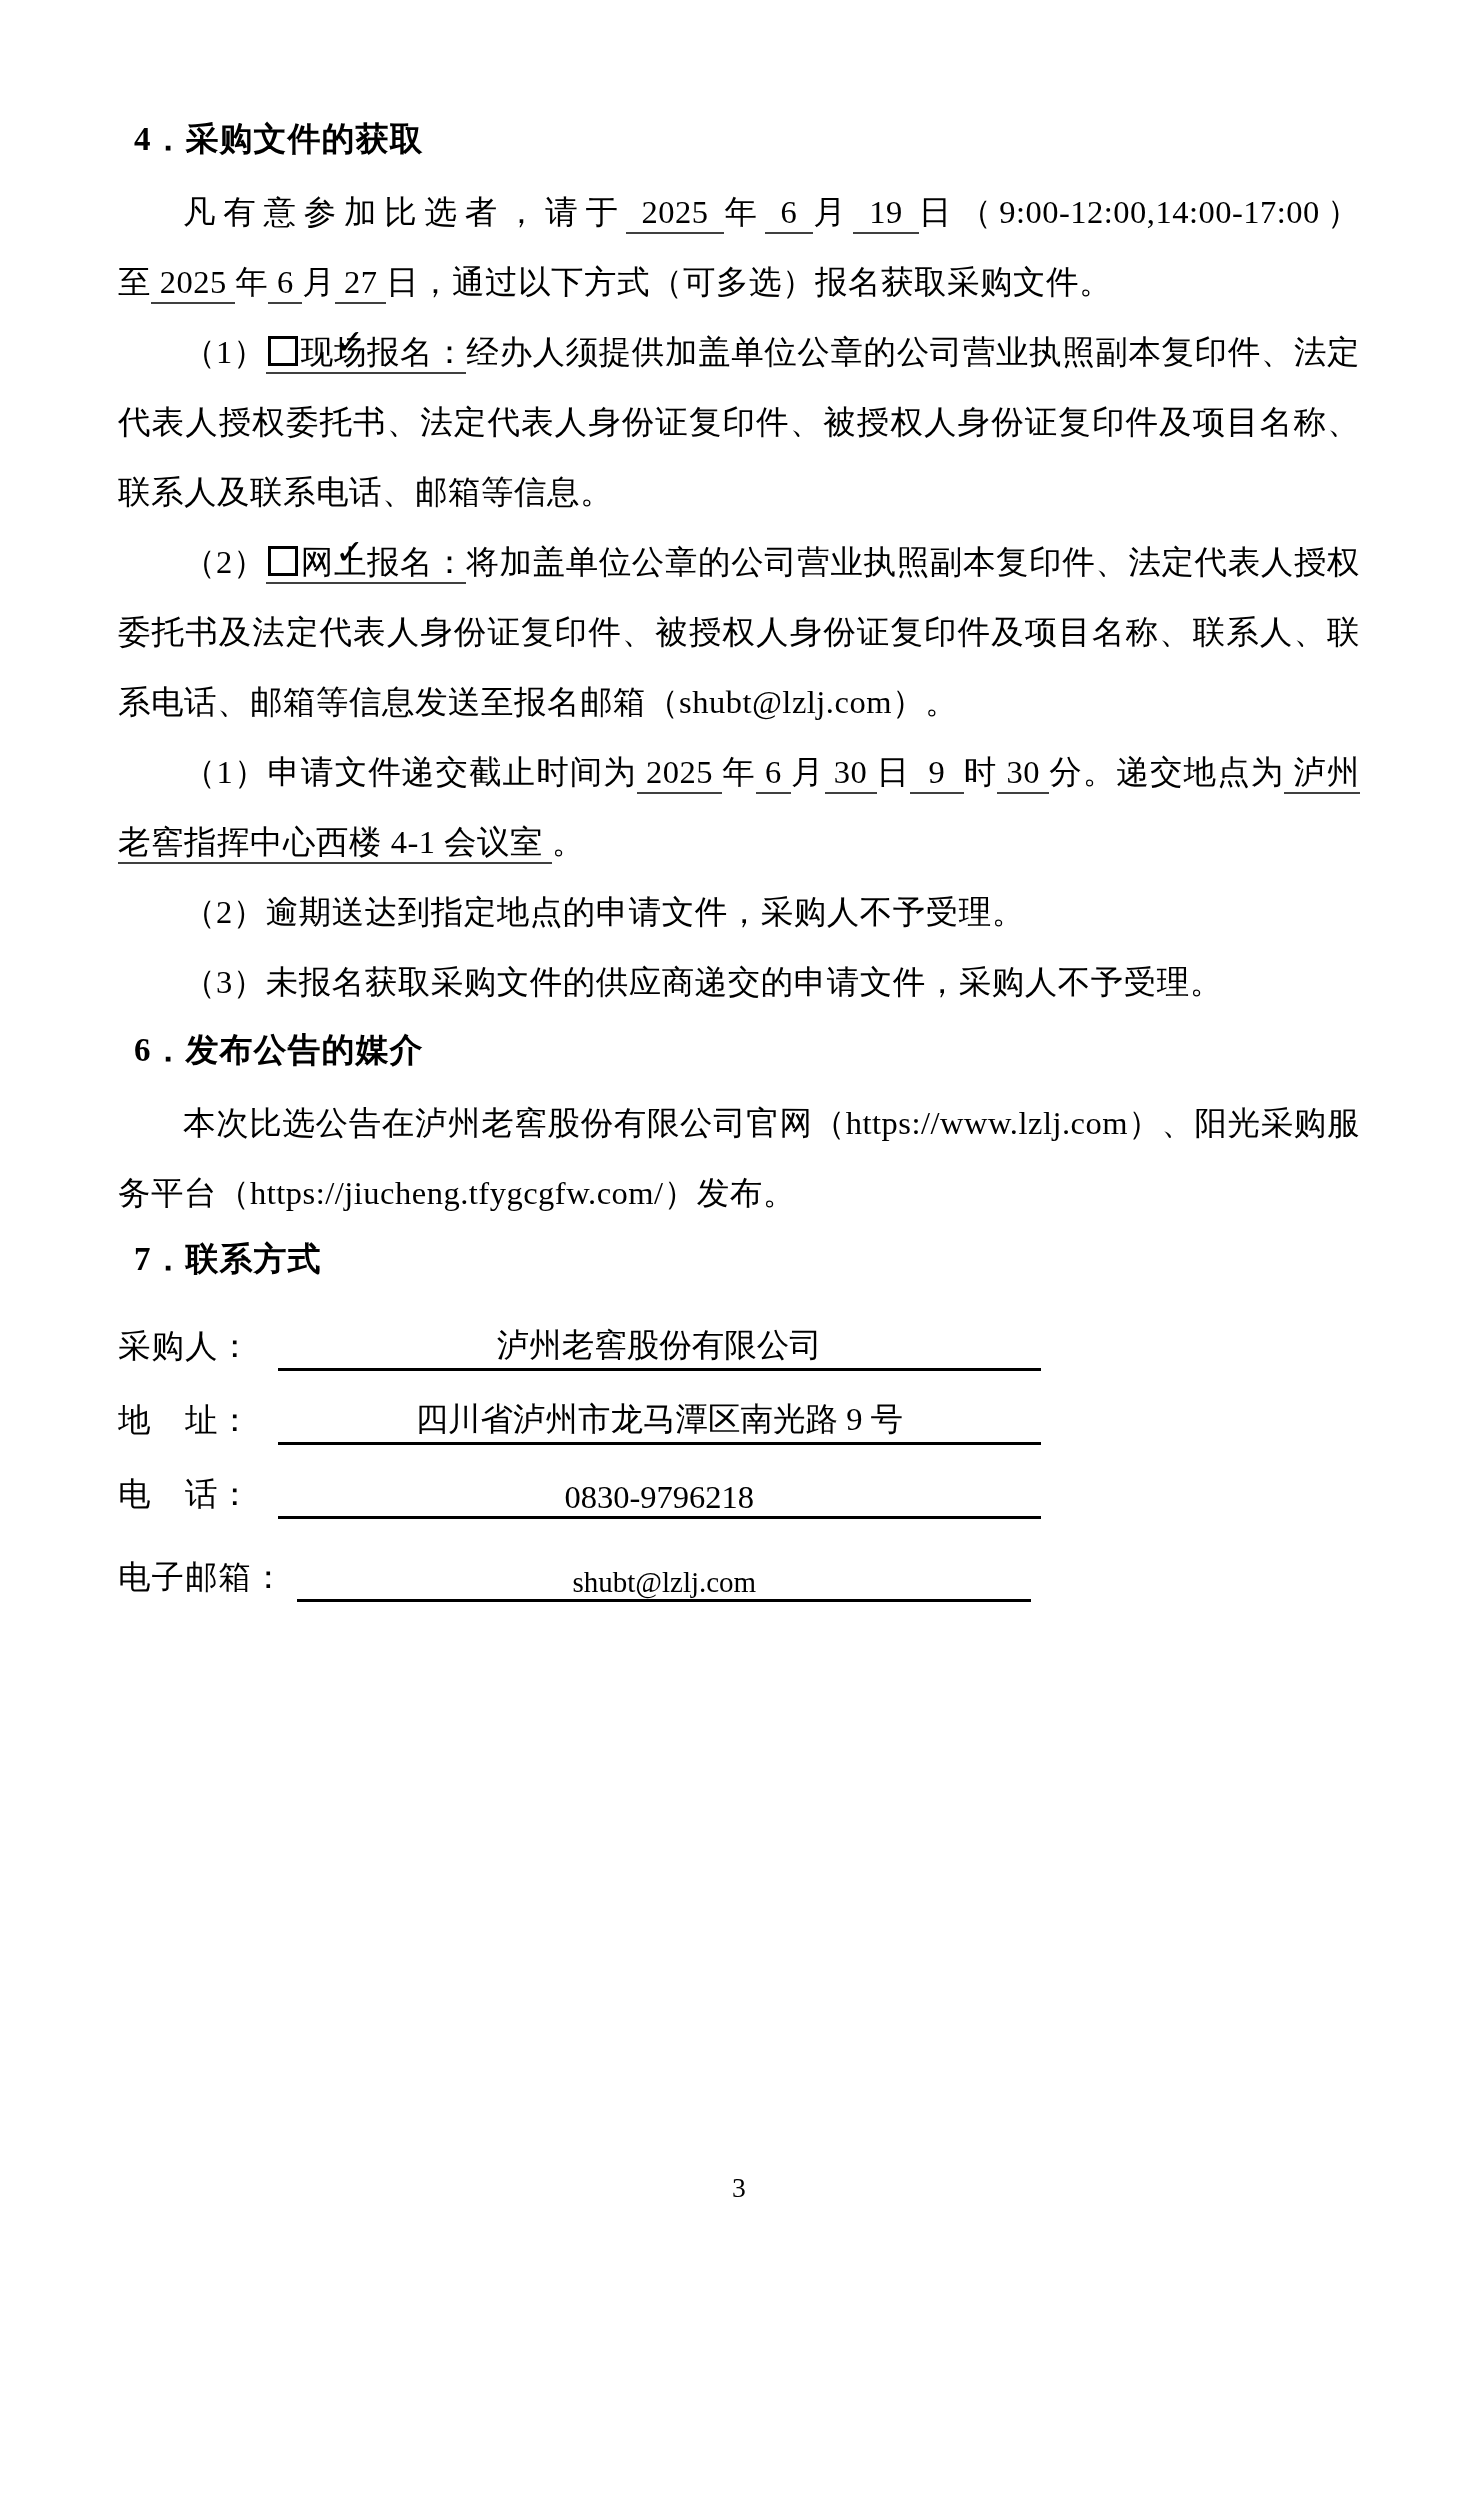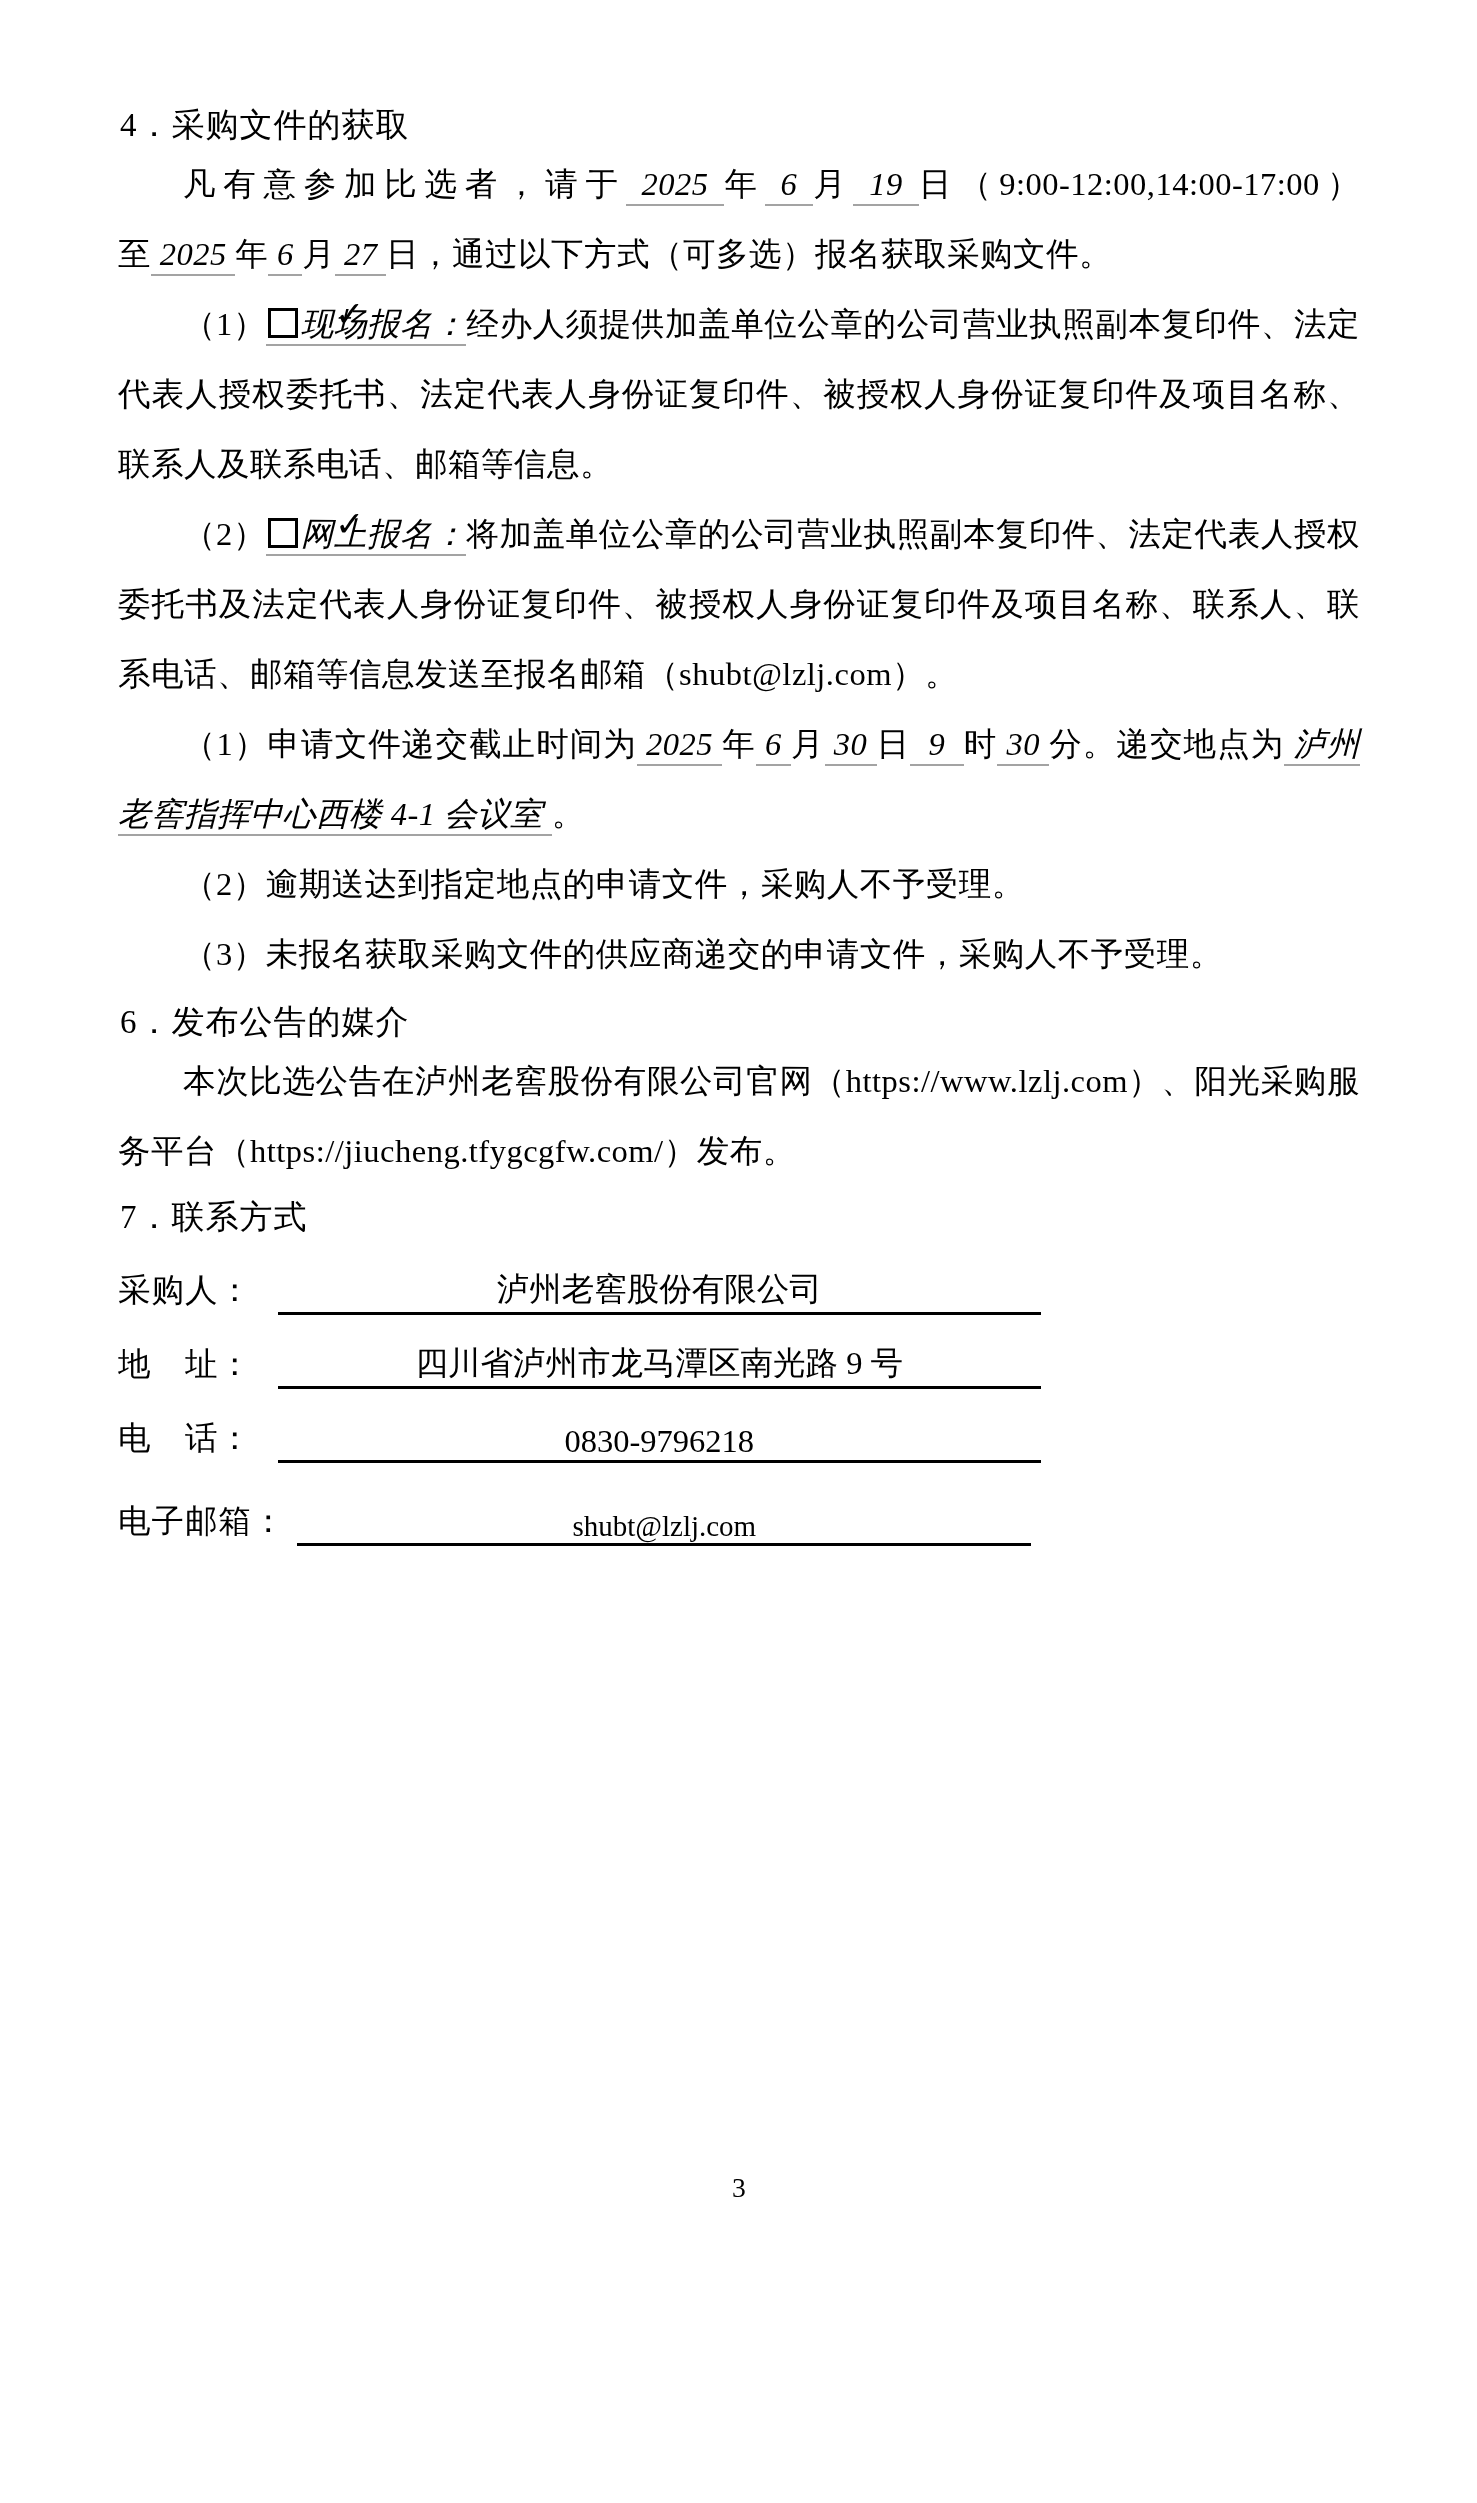--- a/index.html
+++ b/index.html
@@ -11,42 +11,41 @@
     background:#ffffff;
     color:#000;
     font-family:"Liberation Serif","DejaVu Serif",serif;
     box-sizing:border-box;
     padding:102px 118px 0 118px;
     overflow:hidden;
   }
   h2{
     font-size:33px;
     line-height:43px;
-    font-weight:normal;
-    margin:2px;
+    font-weight:bold;
+    margin:16px;
     letter-spacing:1px;
   }
   .h-s5{margin-top:25.6px;}
   .h-s6{margin-top:11.8px;}
   .h-s7{margin-top:9.9px;}
   p.para{
     font-size:32.5px;
     line-height:70px;
     margin:0;
     text-align:justify;
     letter-spacing:0.5px;
   }
   p.indent{text-indent:2em;}
   .mt12{margin-top:11.8px;}
   .mt24{margin-top:23.6px;}
   .mt28{margin-top:27.6px;}
   .u{
-    border-bottom:2px solid #a3a3a3;
+    border-bottom:2px solid #404040;
     padding-bottom:2px;
-    font-style:italic;
   }
   .cbx{
     display:inline-block;
     width:23.6px;height:23.6px;
     border:3px solid #000;
     position:relative;
     vertical-align:-3px;
     margin:0 3px 0 2px;
   }
   .cbx .ck{

